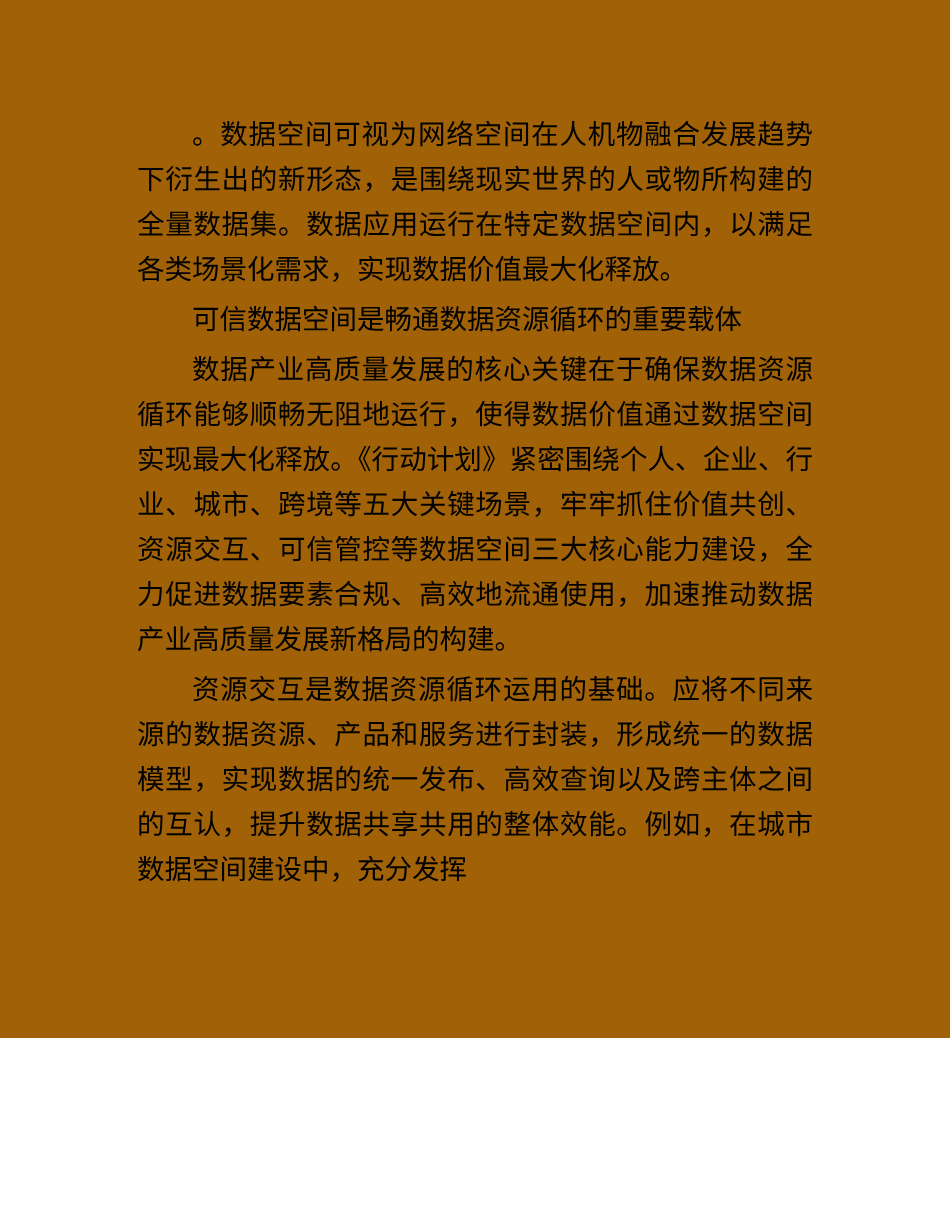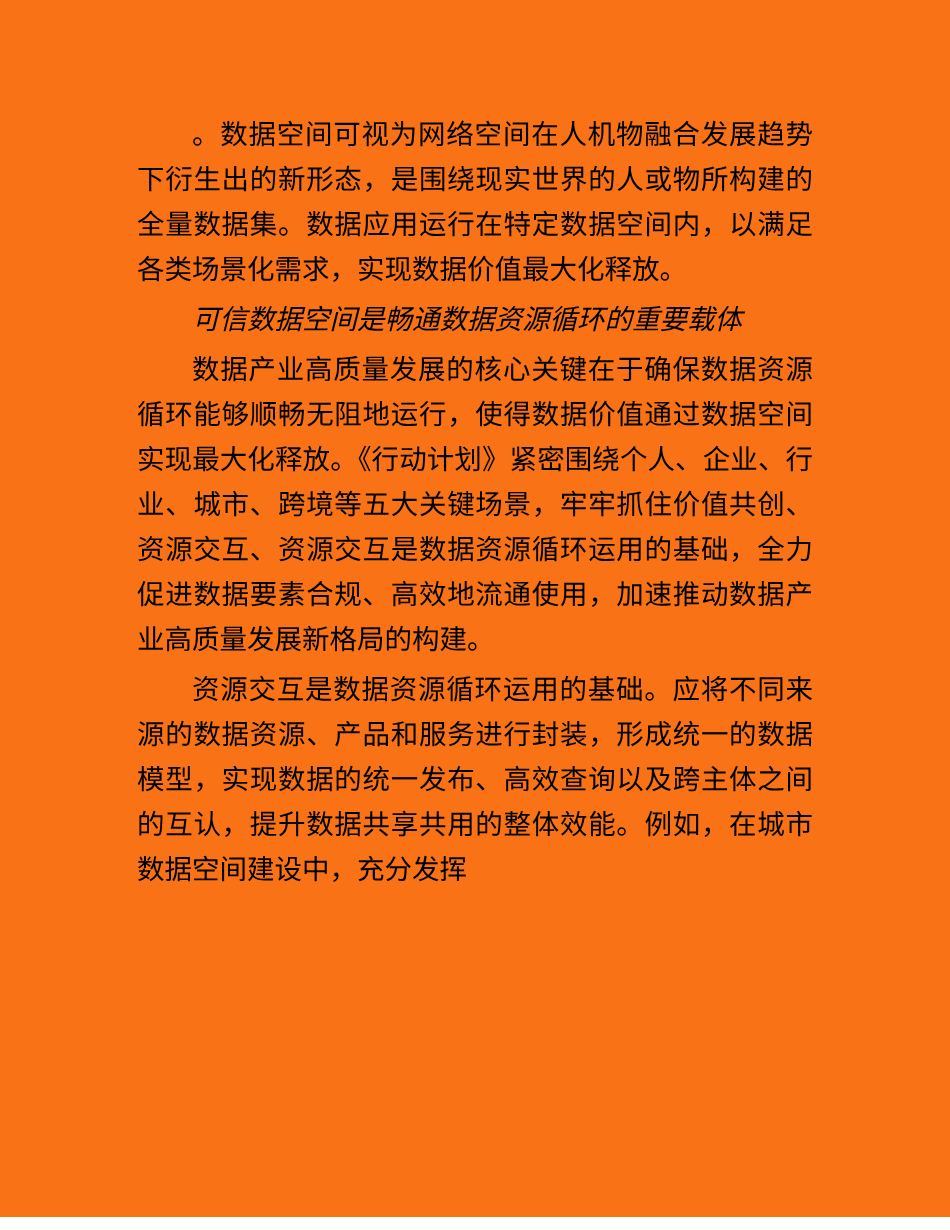--- a/index.html
+++ b/index.html
@@ -7,22 +7,22 @@
     margin: 0;
     padding: 0;
     background: #ffffff;
   }
   body {
     font-family: "Liberation Sans", "DejaVu Sans", sans-serif;
   }
   .page {
     position: relative;
     width: 950px;
-    height: 1217px;
-    background: #f97316;
+    height: 1038px;
+    background: #a16207;
     overflow: hidden;
     box-sizing: border-box;
   }
   .doc-body {
     position: absolute;
     left: 137px;
     top: 112px;
     width: 676px;
   }
   .para {
@@ -41,32 +41,31 @@
   .para.indent {
     text-indent: 2em;
   }
   .para + .para {
     margin-top: 5px;
   }
   .para.heading {
     text-indent: 2em;
     text-align: left;
     font-weight: 400;
-    font-style: italic;
   }
 </style>
 </head>
 <body>
 
 <div class="page">
   <div class="doc-body">
 
     <p class="para indent">。数据空间可视为网络空间在人机物融合发展趋势下衍生出的新形态，是围绕现实世界的人或物所构建的全量数据集。数据应用运行在特定数据空间内，以满足各类场景化需求，实现数据价值最大化释放。</p>
 
     <p class="para heading">可信数据空间是畅通数据资源循环的重要载体</p>
 
-    <p class="para indent">数据产业高质量发展的核心关键在于确保数据资源循环能够顺畅无阻地运行，使得数据价值通过数据空间实现最大化释放。《行动计划》紧密围绕个人、企业、行业、城市、跨境等五大关键场景，牢牢抓住价值共创、资源交互、资源交互是数据资源循环运用的基础，全力促进数据要素合规、高效地流通使用，加速推动数据产业高质量发展新格局的构建。</p>
+    <p class="para indent">数据产业高质量发展的核心关键在于确保数据资源循环能够顺畅无阻地运行，使得数据价值通过数据空间实现最大化释放。《行动计划》紧密围绕个人、企业、行业、城市、跨境等五大关键场景，牢牢抓住价值共创、资源交互、可信管控等数据空间三大核心能力建设，全力促进数据要素合规、高效地流通使用，加速推动数据产业高质量发展新格局的构建。</p>
 
 
     <p class="para indent">资源交互是数据资源循环运用的基础。应将不同来源的数据资源、产品和服务进行封装，形成统一的数据模型，实现数据的统一发布、高效查询以及跨主体之间的互认，提升数据共享共用的整体效能。例如，在城市数据空间建设中，充分发挥</p>
 
   </div>
 </div>
 
 </body></html>

